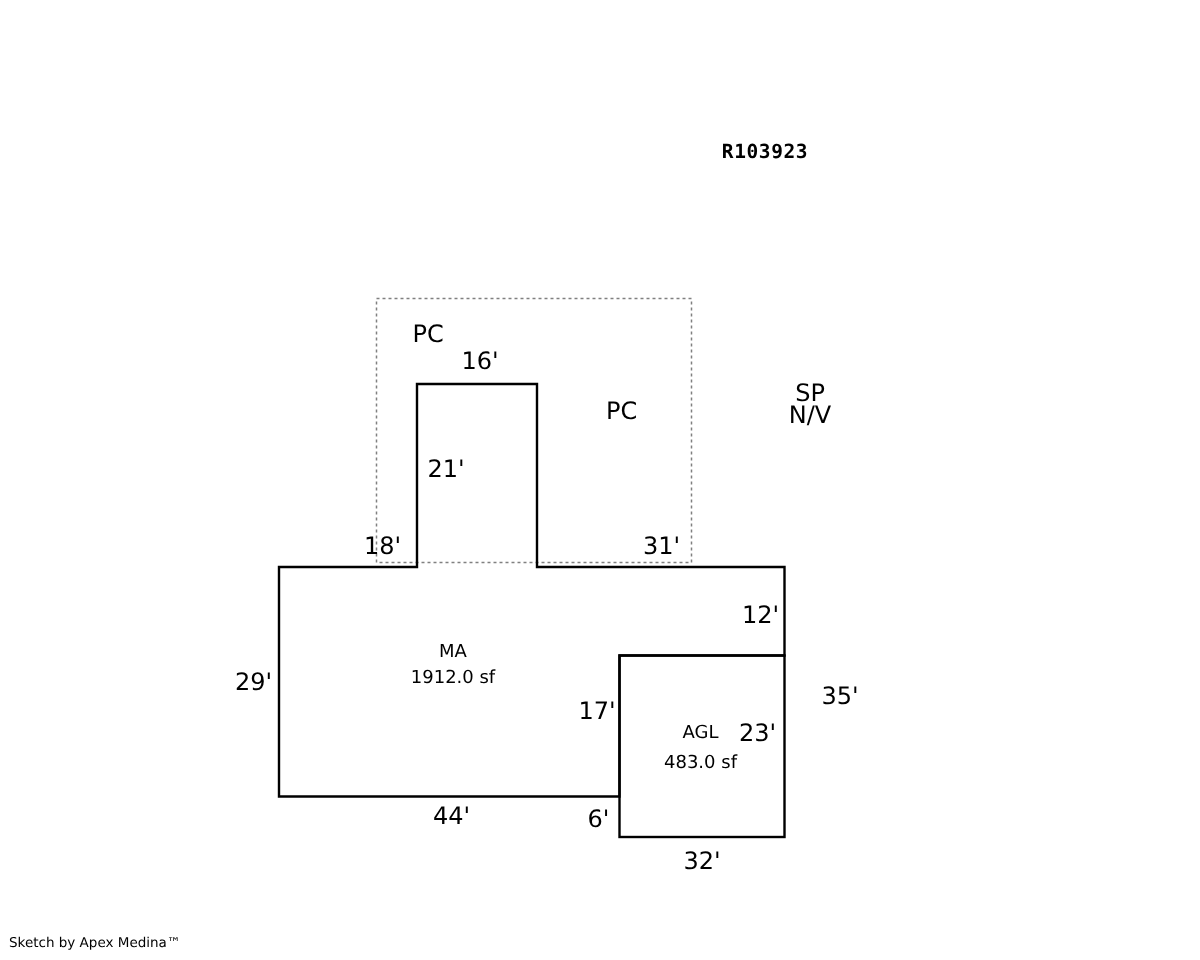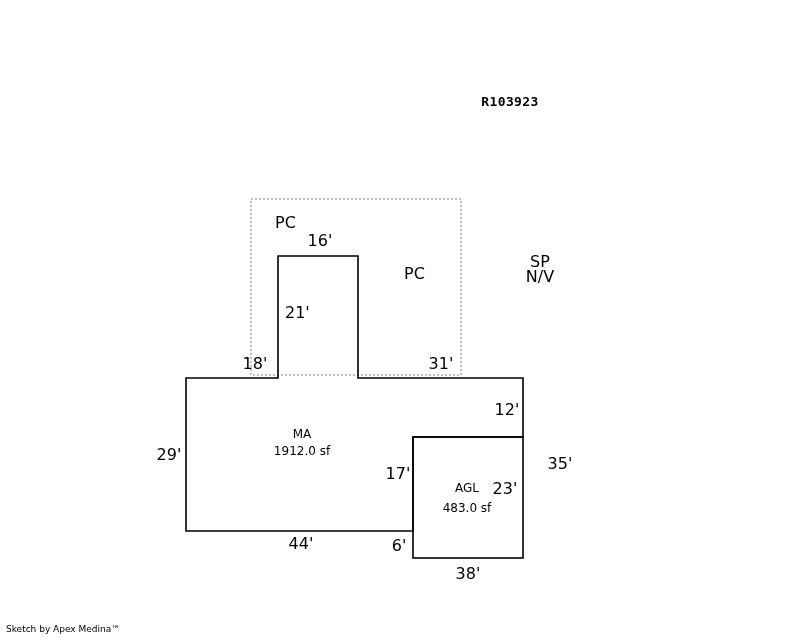--- a/index.html
+++ b/index.html
@@ -104,17 +104,17 @@
   <div class="lbl" style="left:285px; top:306px;">21'</div>
   <div class="lbl center" style="left:231px; top:357px;margin-left:24px;">18'</div>
   <div class="lbl center" style="left:441px; top:357px;">31'</div>
   <div class="lbl center" style="left:507px; top:403px;">12'</div>
   <div class="lbl center" style="left:169px; top:448px;">29'</div>
   <div class="lbl center" style="left:398px; top:467px;">17'</div>
   <div class="lbl center" style="left:560px; top:457px;">35'</div>
   <div class="lbl center" style="left:505px; top:482px;">23'</div>
   <div class="lbl center" style="left:301px; top:537px;">44'</div>
   <div class="lbl center" style="left:399px; top:539px;">6'</div>
-  <div class="lbl center" style="left:468px; top:567px;">38'</div>
+  <div class="lbl center" style="left:468px; top:567px;">32'</div>
 
   <div class="credit">Sketch by Apex Medina™</div>
 
 </div>
 
 </body></html>

